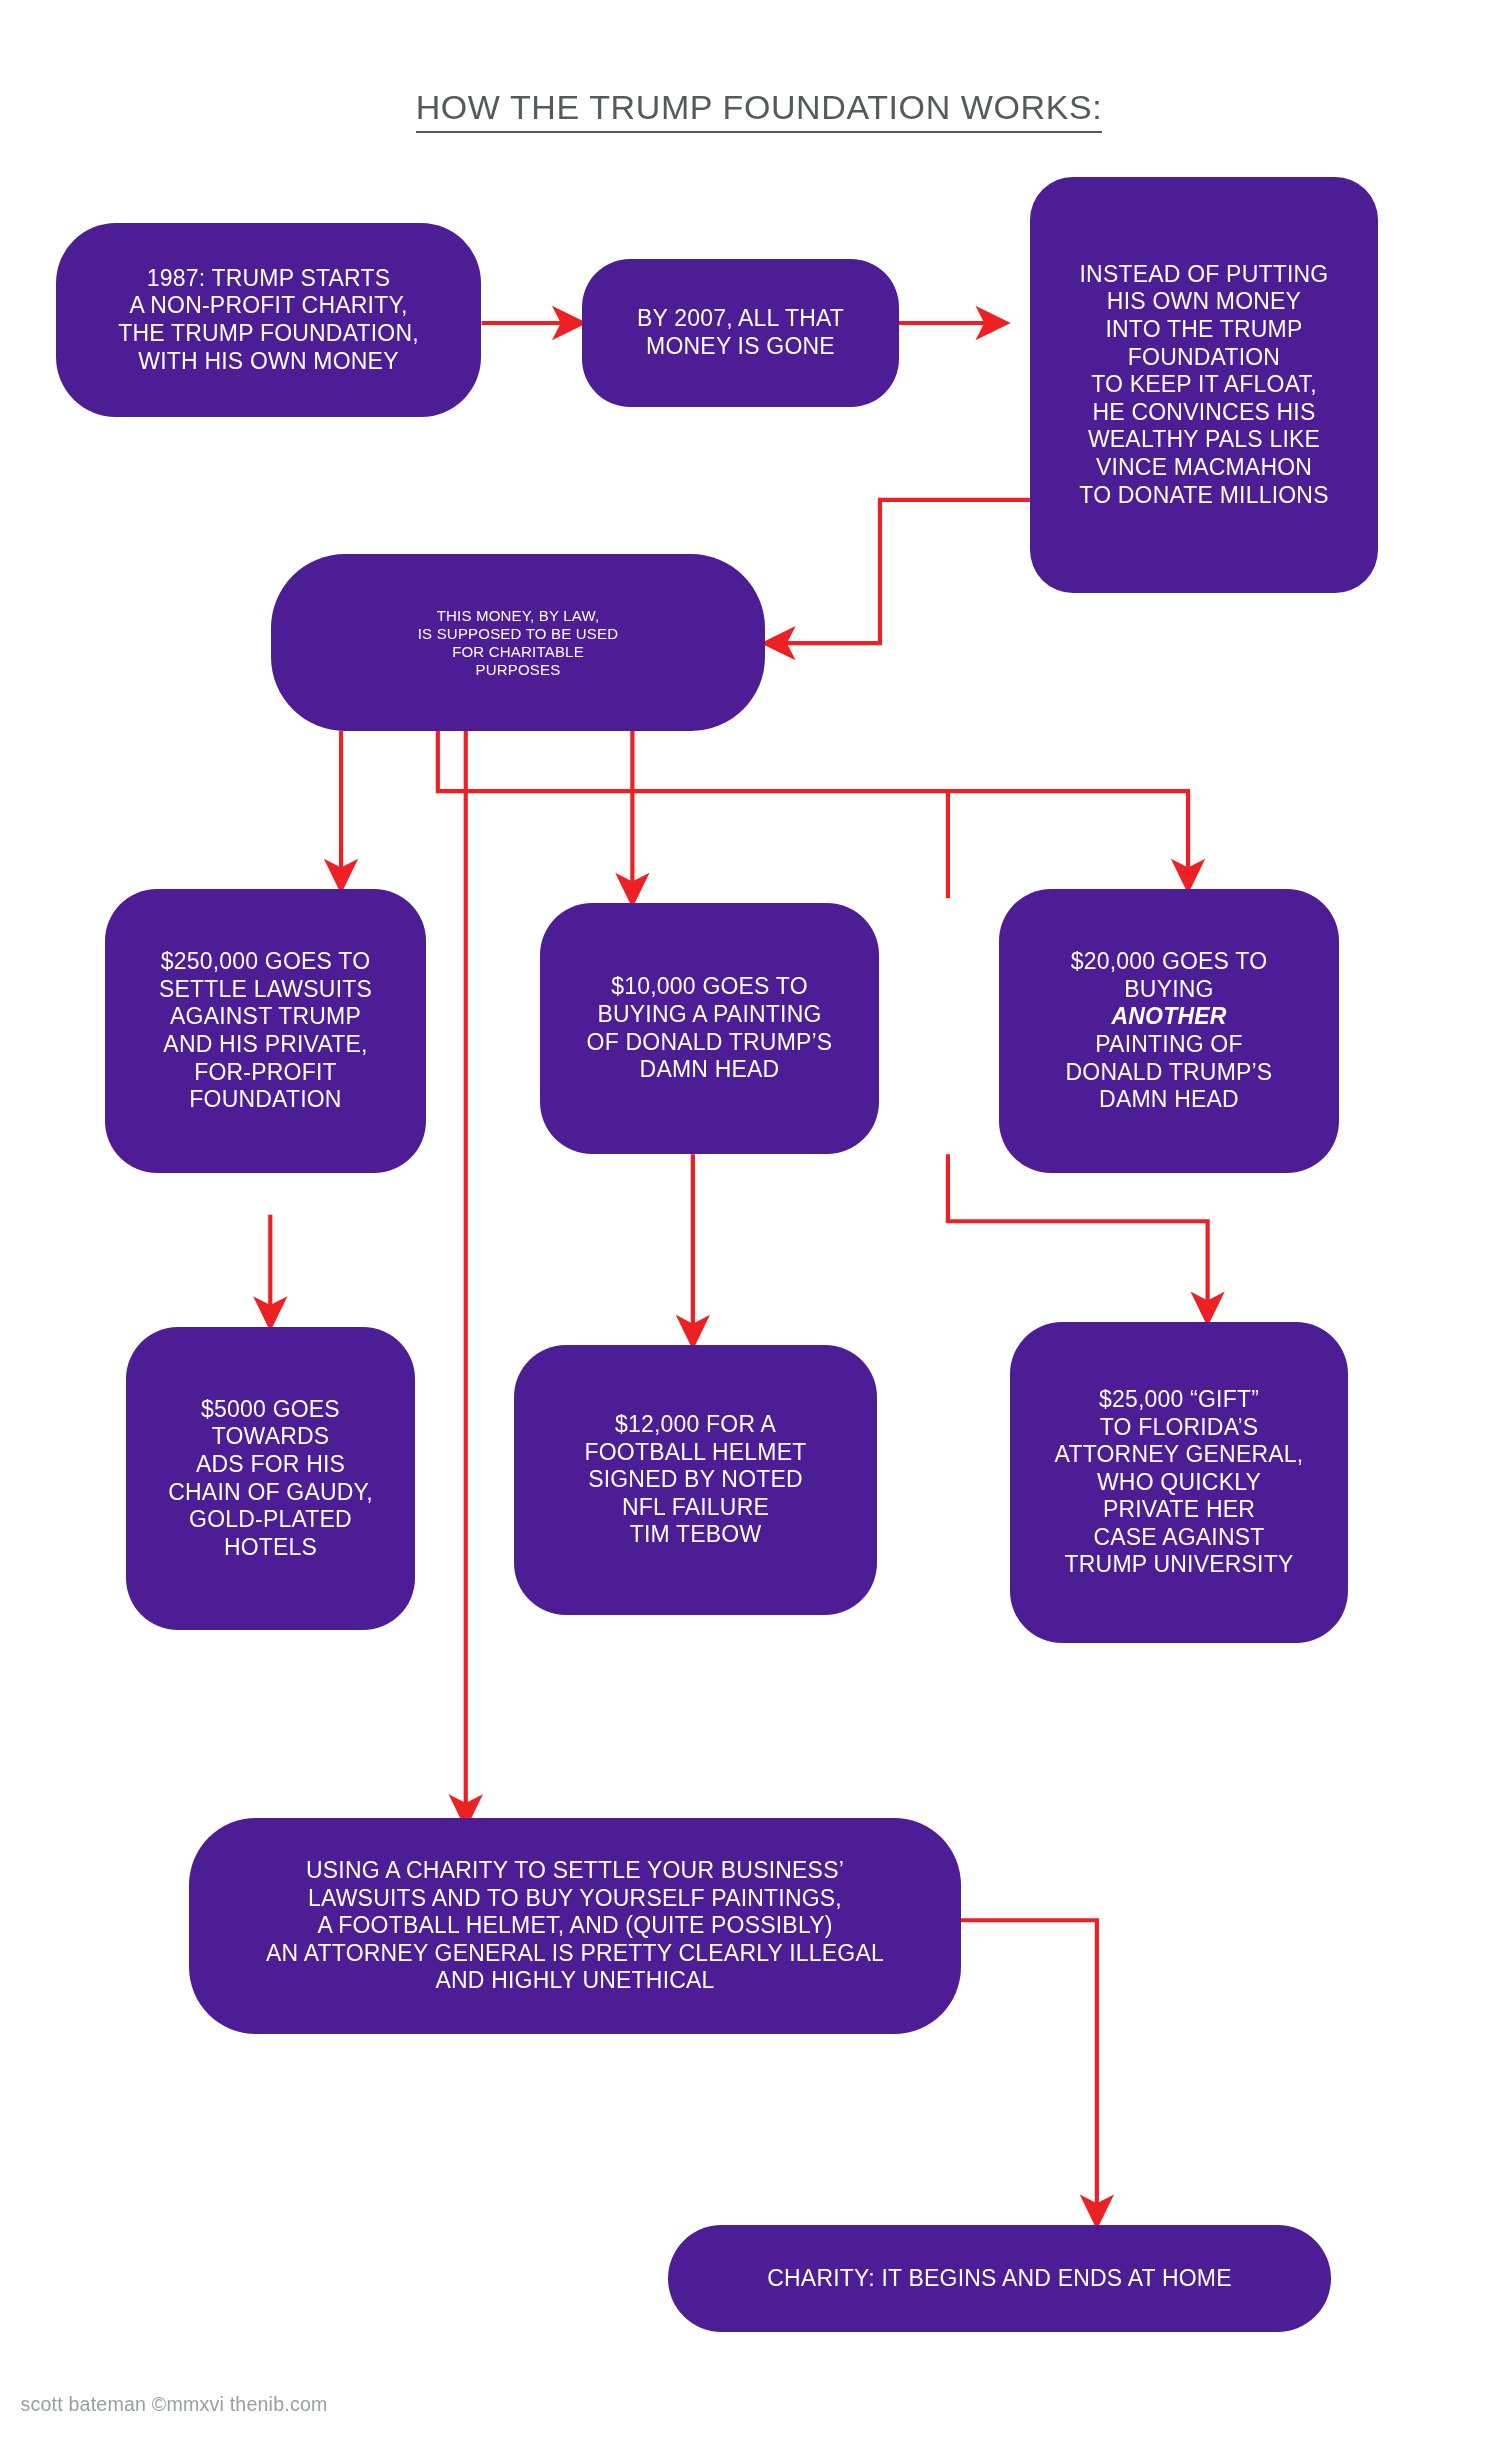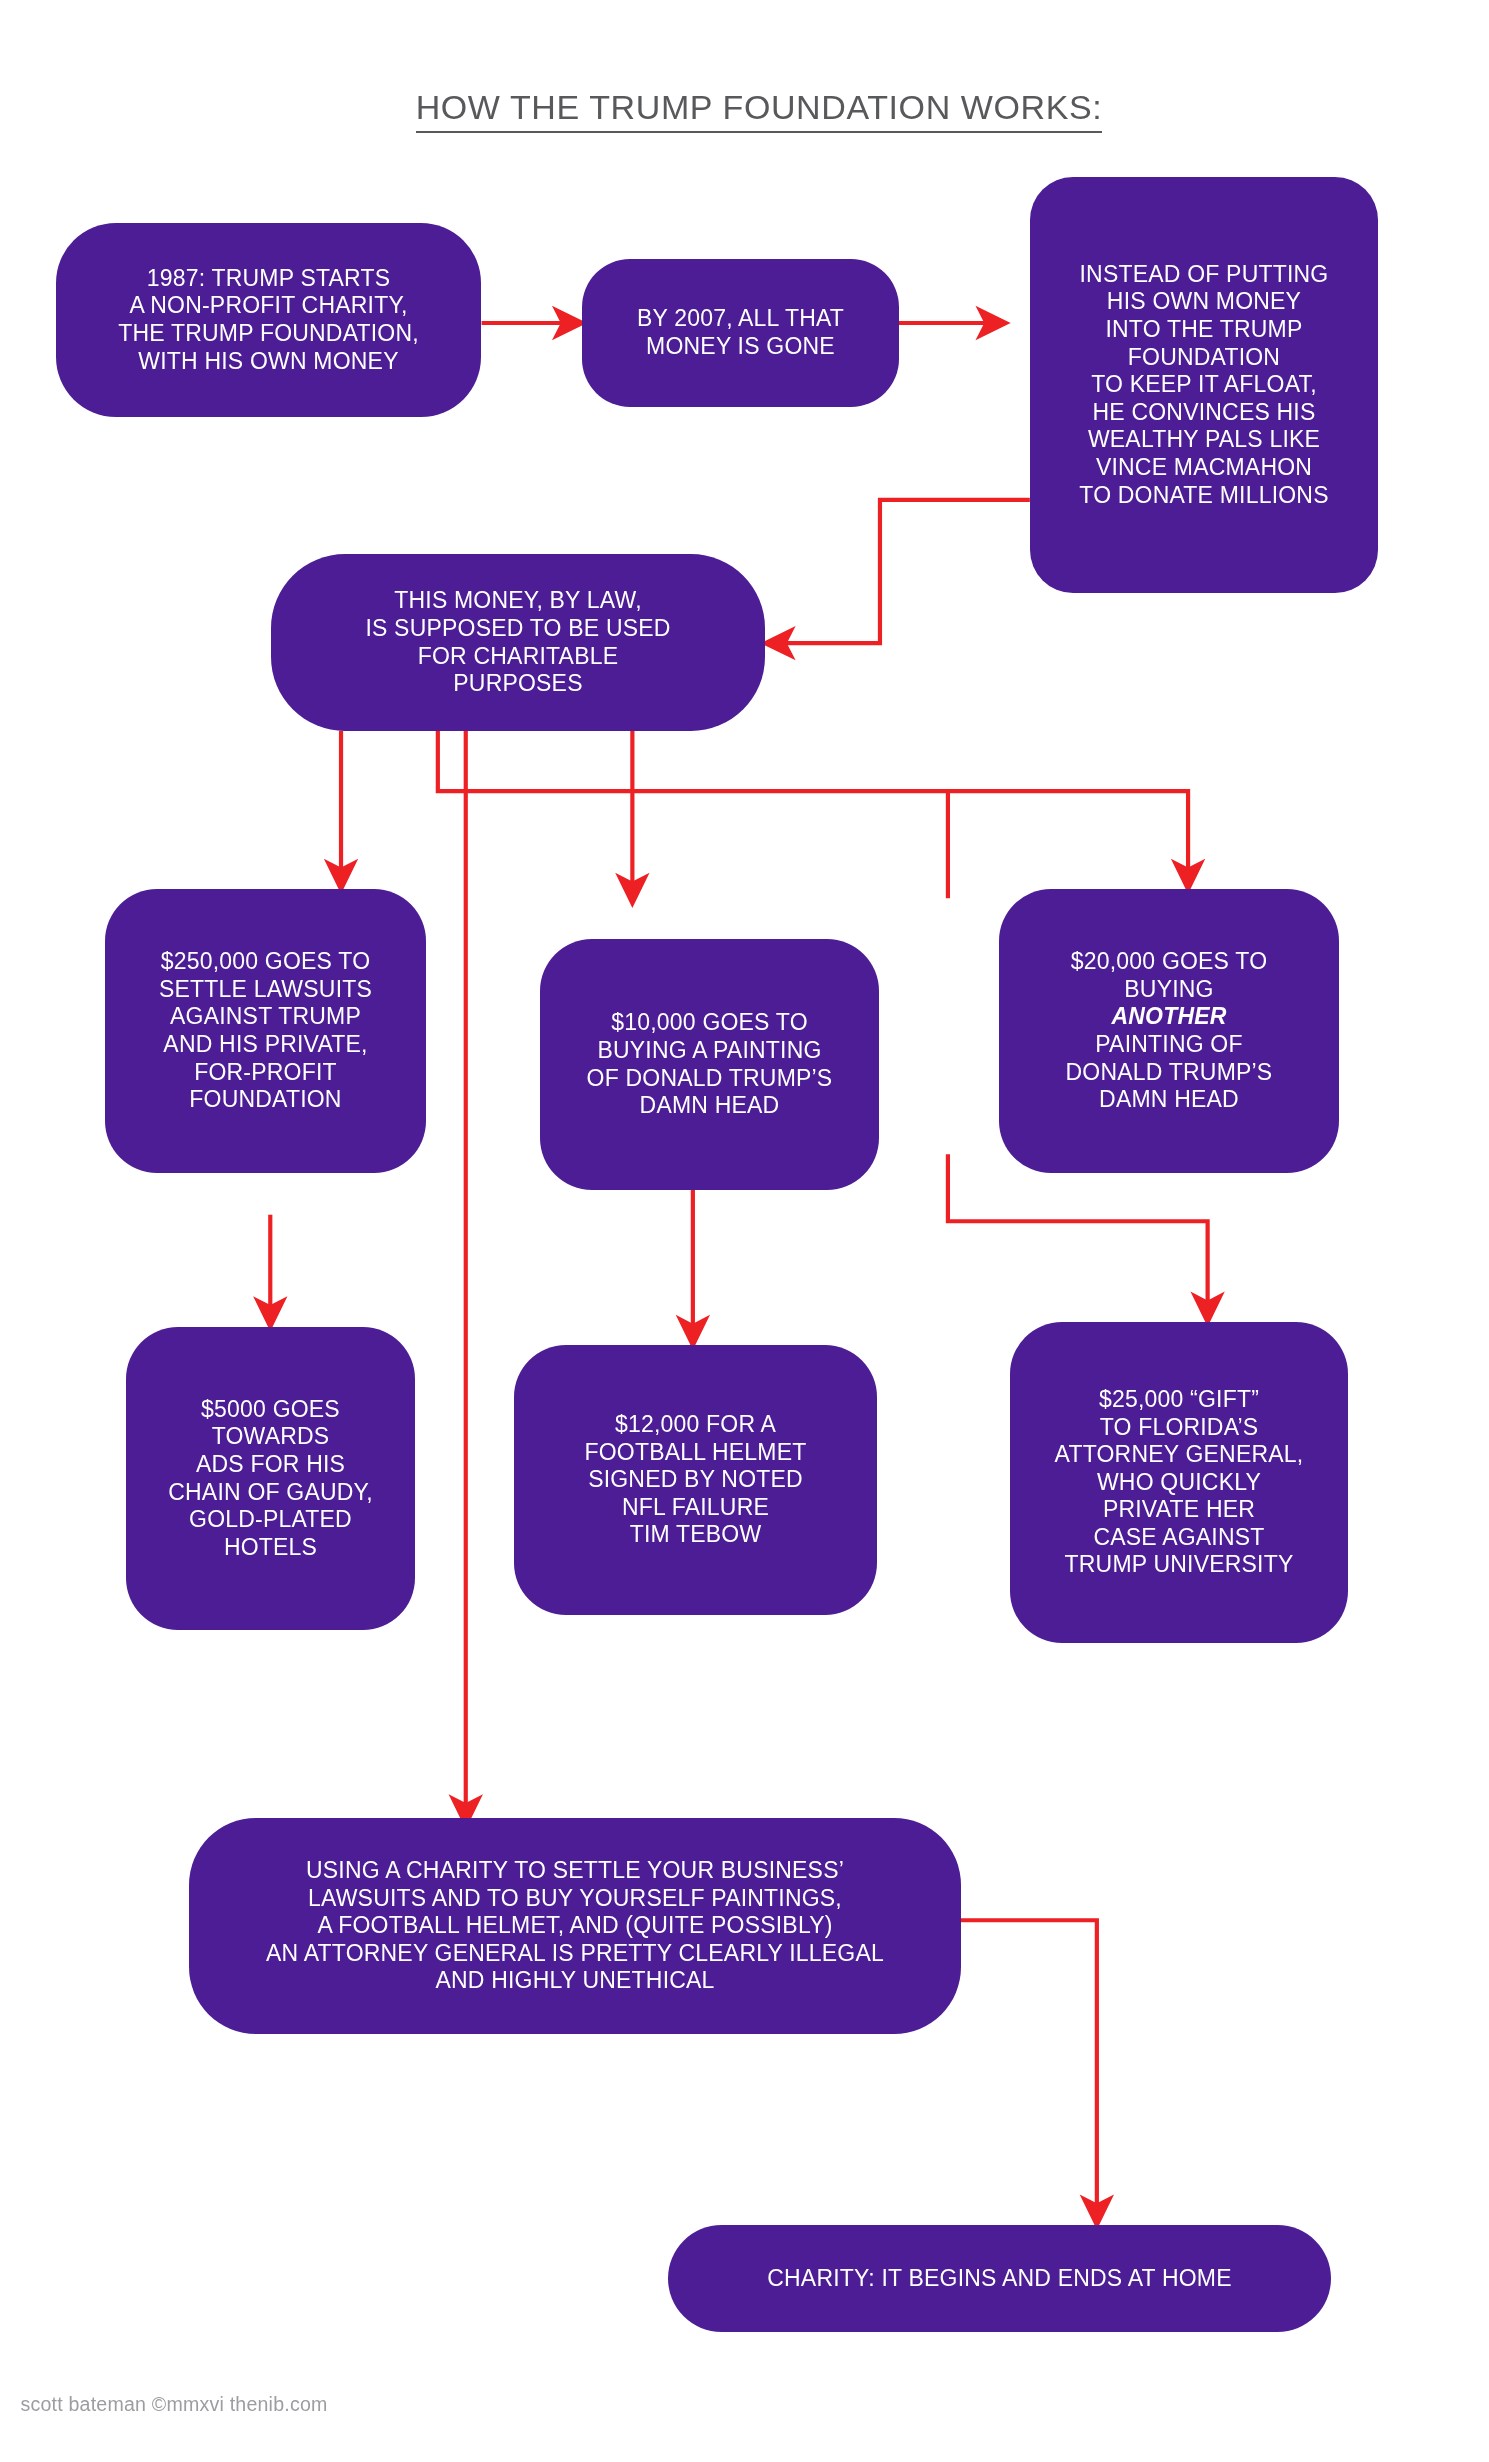--- a/index.html
+++ b/index.html
@@ -141,41 +141,41 @@
       <div>INTO THE TRUMP</div>
       <div>FOUNDATION</div>
       <div>TO KEEP IT AFLOAT,</div>
       <div>HE CONVINCES HIS</div>
       <div>WEALTHY PALS LIKE</div>
       <div>VINCE MACMAHON</div>
       <div>TO DONATE MILLIONS</div>
     </div>
   </div>
 
-  <div class="node" style="left:271px; top:554px; width:494px; height:177px; border-radius:74px; font-size:23px;">
+  <div class="node" style="left:271px; top:554px; width:494px; height:177px; border-radius:74px; font-size:15px;">
     <div class="txt">
       <div>THIS MONEY, BY LAW,</div>
       <div>IS SUPPOSED TO BE USED</div>
       <div>FOR CHARITABLE</div>
       <div>PURPOSES</div>
     </div>
   </div>
 
   <div class="node" style="left:105px; top:889px; width:321px; height:284px; border-radius:52px; font-size:23px;">
     <div class="txt">
       <div>$250,000 GOES TO</div>
       <div>SETTLE LAWSUITS</div>
       <div>AGAINST TRUMP</div>
       <div>AND HIS PRIVATE,</div>
       <div>FOR-PROFIT</div>
       <div>FOUNDATION</div>
     </div>
   </div>
 
-  <div class="node" style="left:540px; top:903px; width:339px; height:251px; border-radius:52px; font-size:23px;margin-top:36px;">
+  <div class="node" style="left:540px; top:903px; width:339px; height:251px; border-radius:52px; font-size:23px;">
     <div class="txt">
       <div>$10,000 GOES TO</div>
       <div>BUYING A PAINTING</div>
       <div>OF DONALD TRUMP’S</div>
       <div>DAMN HEAD</div>
     </div>
   </div>
 
   <div class="node" style="left:999px; top:889px; width:340px; height:284px; border-radius:52px; font-size:23px;">
     <div class="txt">

